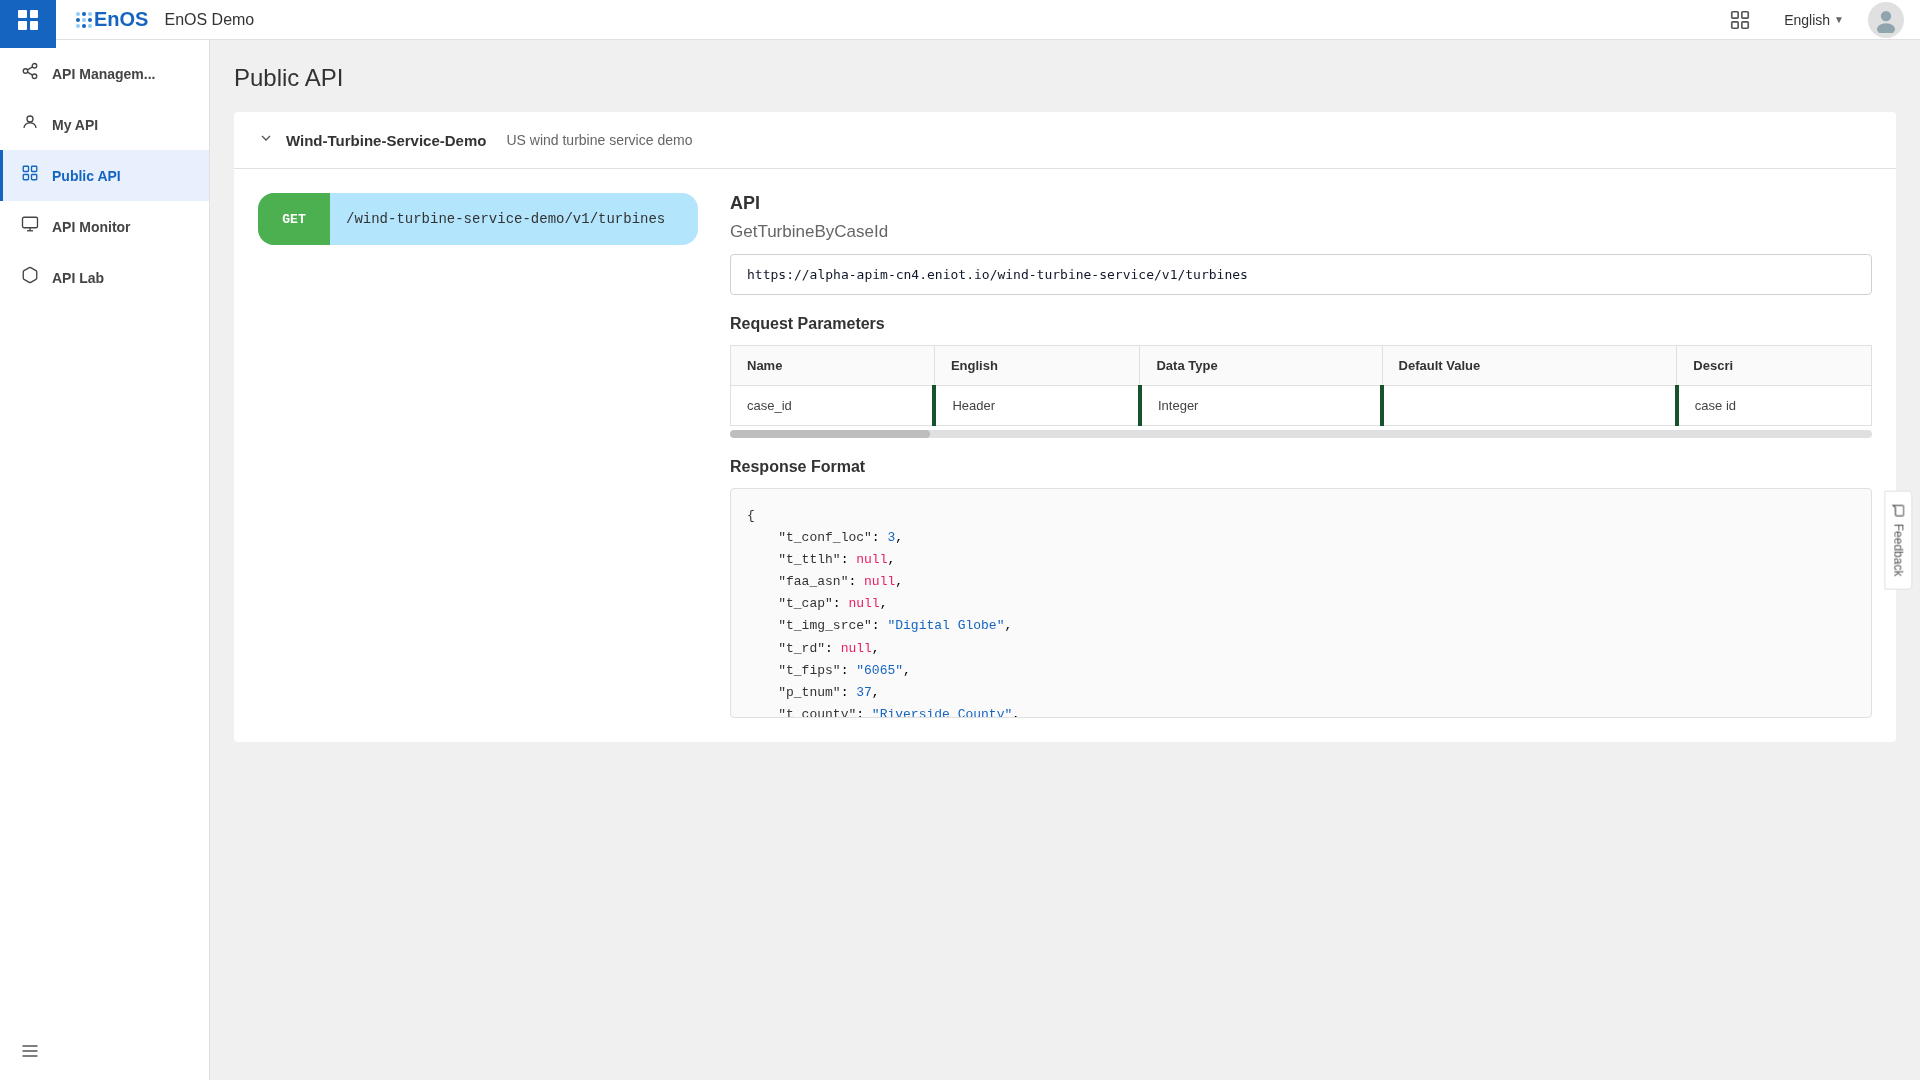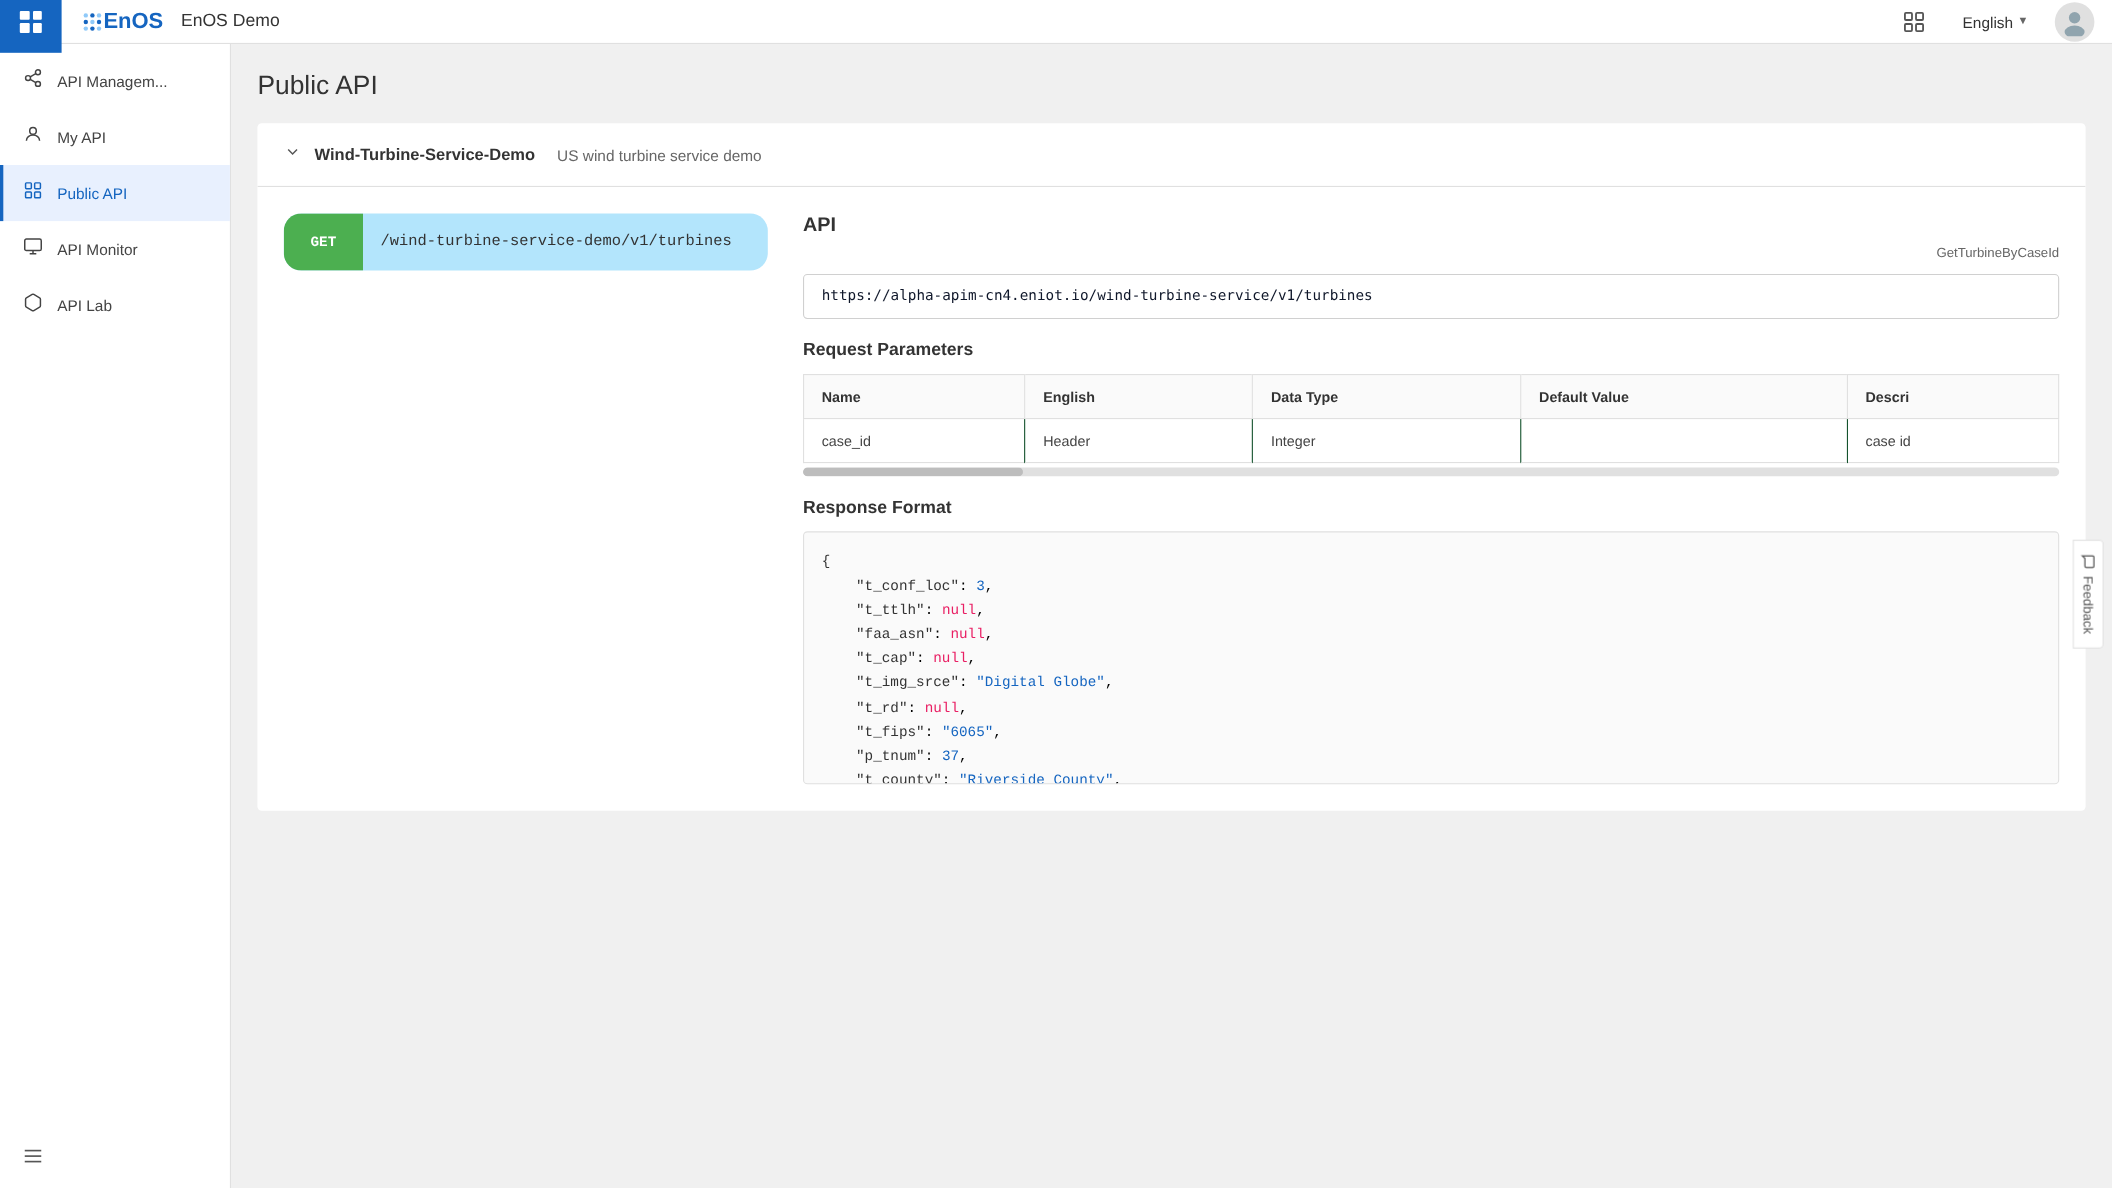--- a/index.html
+++ b/index.html
@@ -109,20 +109,21 @@
 
     
     .sidebar {
       width: 210px;
       background: #fff;
       border-right: 1px solid #e0e0e0;
       display: flex;
       flex-direction: column;
       flex-shrink: 0;
       padding-top: 8px;
+      font-weight: bold;
     }
     .sidebar-item {
       display: flex;
       align-items: center;
       gap: 12px;
       padding: 14px 20px;
       cursor: pointer;
       font-size: 14px;
       color: #444;
       position: relative;
@@ -244,24 +245,23 @@
     .api-details {
       flex: 1;
     }
     .api-section-title {
       font-size: 18px;
       font-weight: 600;
       color: #333;
       margin-bottom: 8px;
     }
     .api-name {
-      font-size: 12px;
+      font-size: 17px;
       color: #666;
       margin-bottom: 12px;
-      text-align: right;
     }
     .api-url-box {
       background: #fff;
       border: 1px solid #d0d0d0;
       border-radius: 4px;
       padding: 12px 16px;
       font-size: 13px;
       color: #0f172a;
       font-family: monospace;
       margin-bottom: 20px;
@@ -289,21 +289,21 @@
       color: #333;
       border-bottom: 1px solid #e0e0e0;
       border-right: 1px solid #e0e0e0;
     }
     .params-table th:last-child { border-right: none; }
     .params-table td {
       padding: 12px 16px;
       font-size: 13px;
       color: #444;
       border-bottom: 1px solid #e0e0e0;
-      border-right: 1px solid #14532d;
+      border-right: 4px solid #14532d;
     }
     .params-table td:last-child { border-right: none; }
     .params-table tr:last-child td { border-bottom: none; }
 
     .table-scroll-bar {
       height: 8px;
       background: #e0e0e0;
       border-radius: 4px;
       margin-bottom: 20px;
       position: relative;

